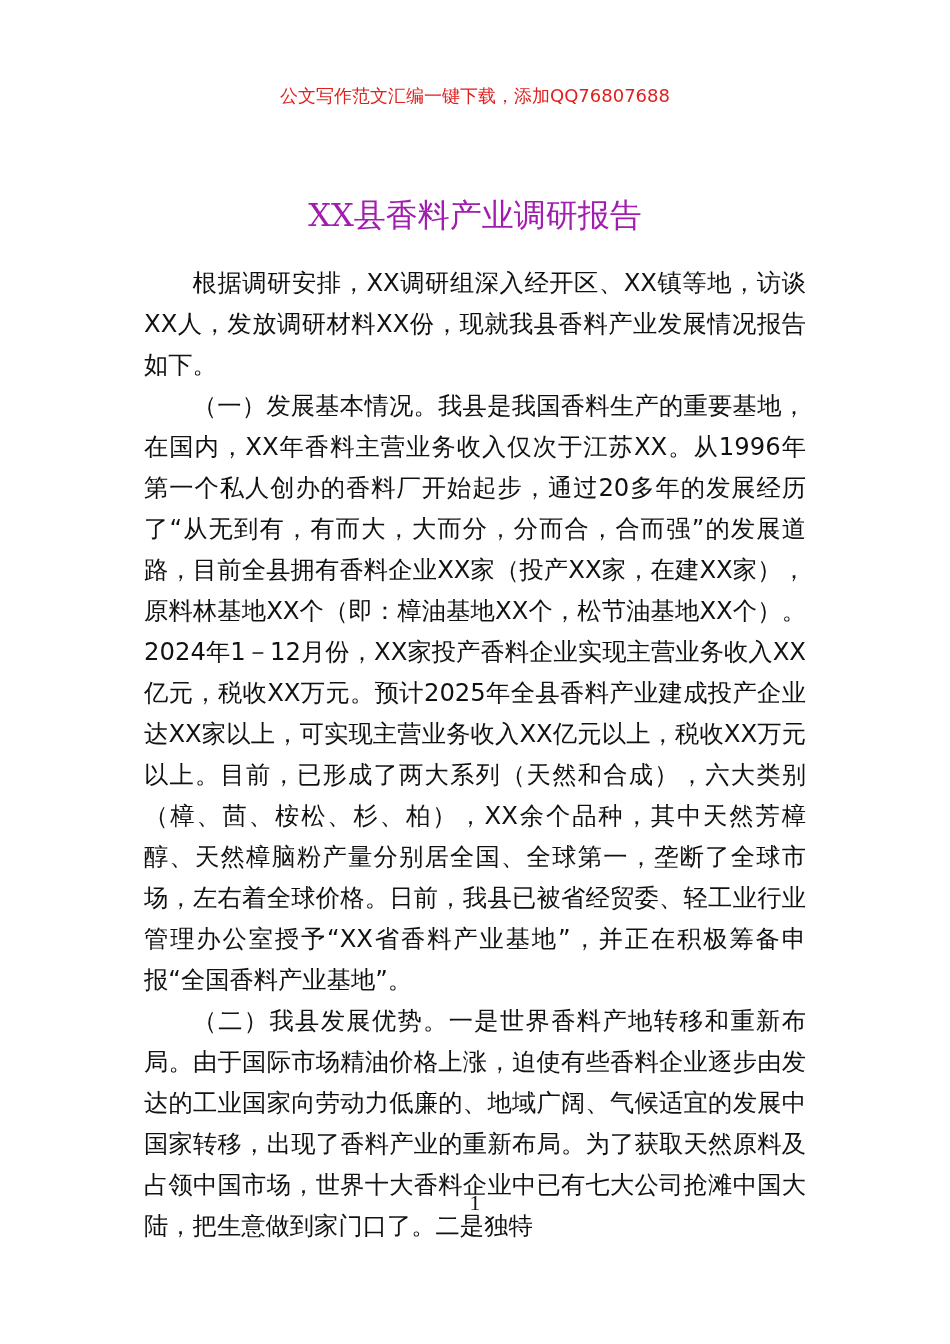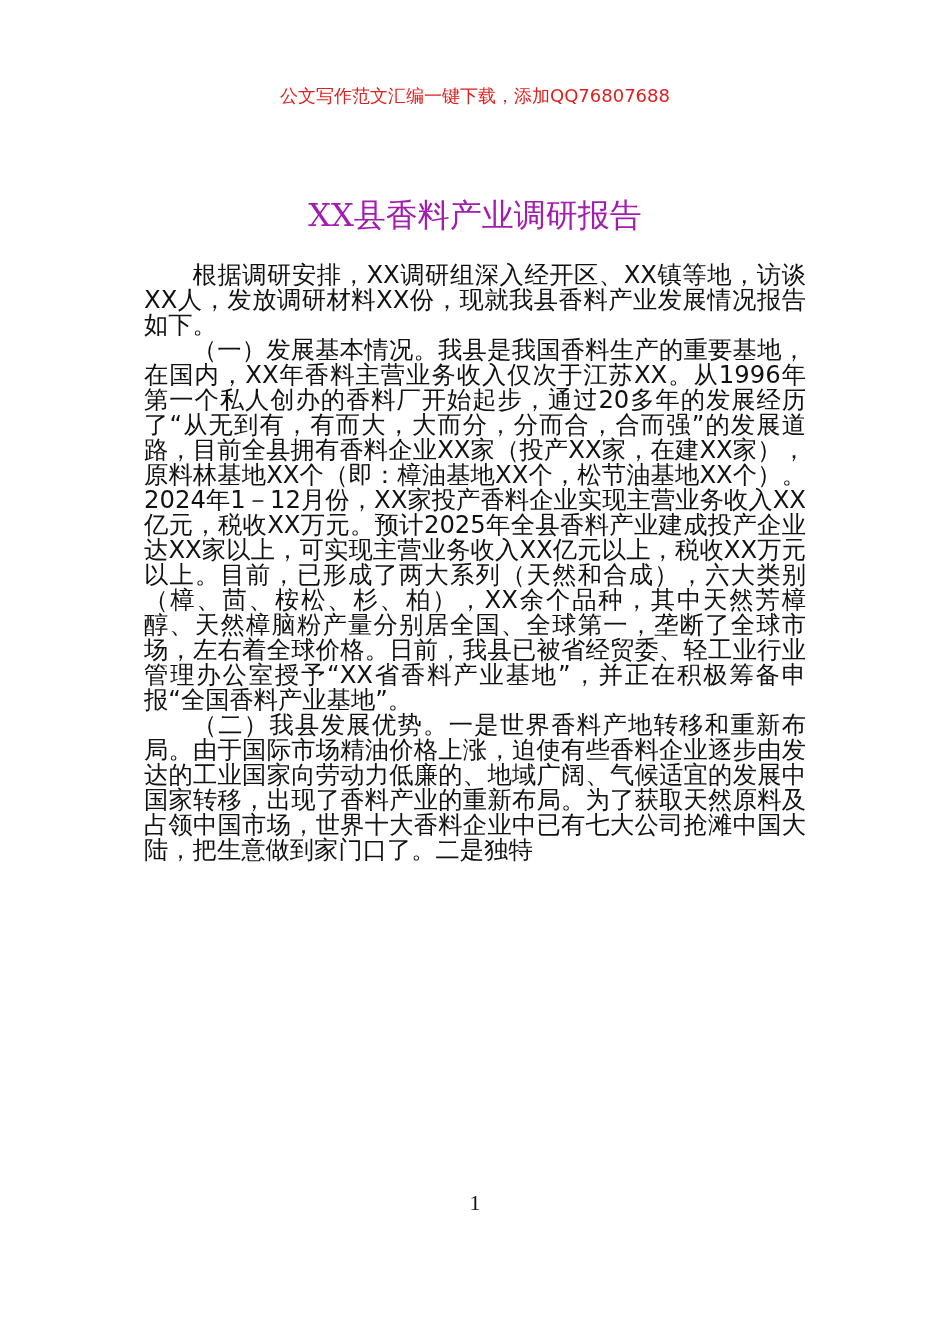--- a/index.html
+++ b/index.html
@@ -9,21 +9,21 @@
     font-family: "DejaVu Sans", sans-serif; font-size: 18px; color: #e0201e;
     letter-spacing: 0px;
   }
   .doc-title {
     position: absolute; top: 174px; left: 0; width: 950px; text-align: center;
     font-family: "DejaVu Serif", serif; font-size: 32px; color: #a21caf; margin-top: 20px;
   }
   .body-text {
     position: absolute; top: 262px; left: 144px; width: 662px;
     font-family: "DejaVu Sans", sans-serif; font-size: 24.3px; color: #111;
-    line-height: 25px; text-align: justify;
+    line-height: 41px; text-align: justify;
   }
   .body-text p { margin: 0; text-indent: 2em; }
   .body-text p.heading { text-indent: 2em; font-size: 22px; }
   .page-number {
     position: absolute; top: 1190px; left: 0; width: 950px; text-align: center;
     font-family: "Liberation Serif", serif; font-size: 22px; color: #111;
   }
 </style>
 </head>
 <body>

